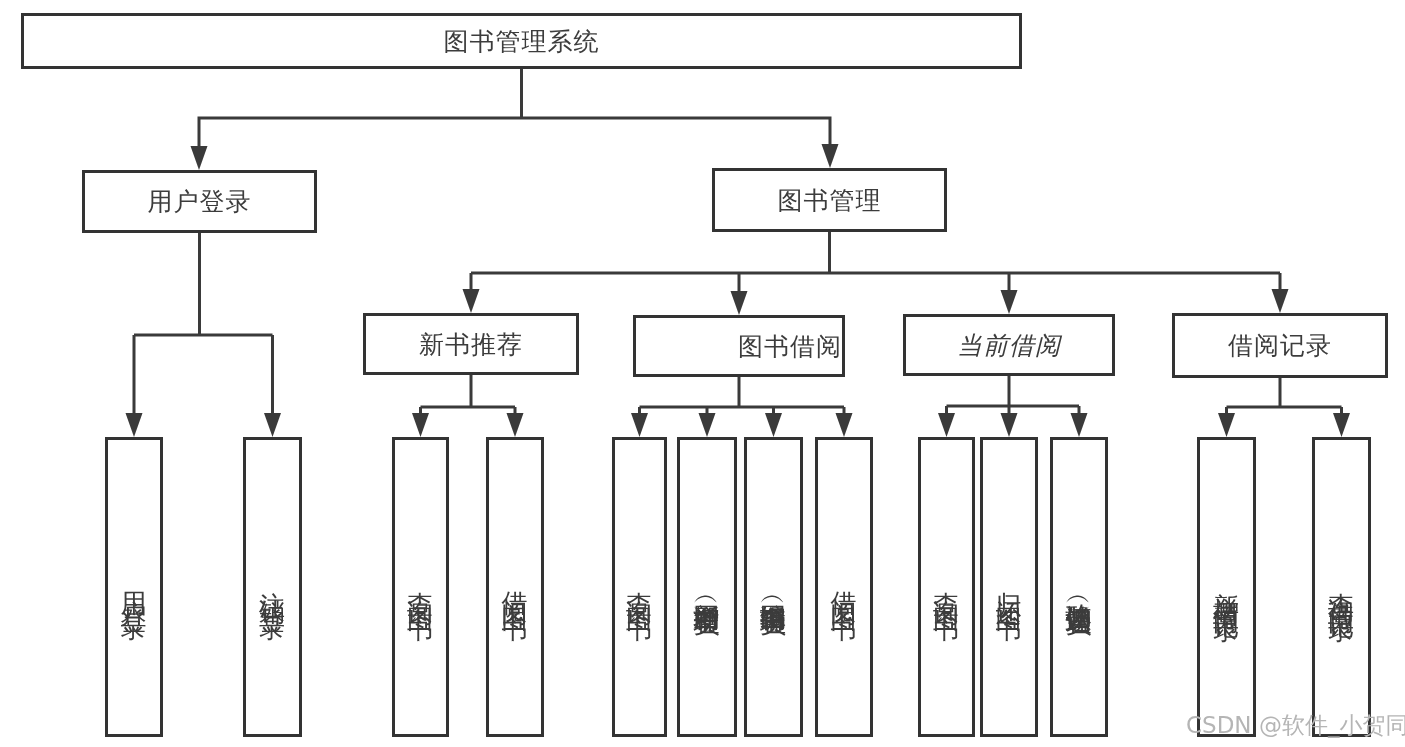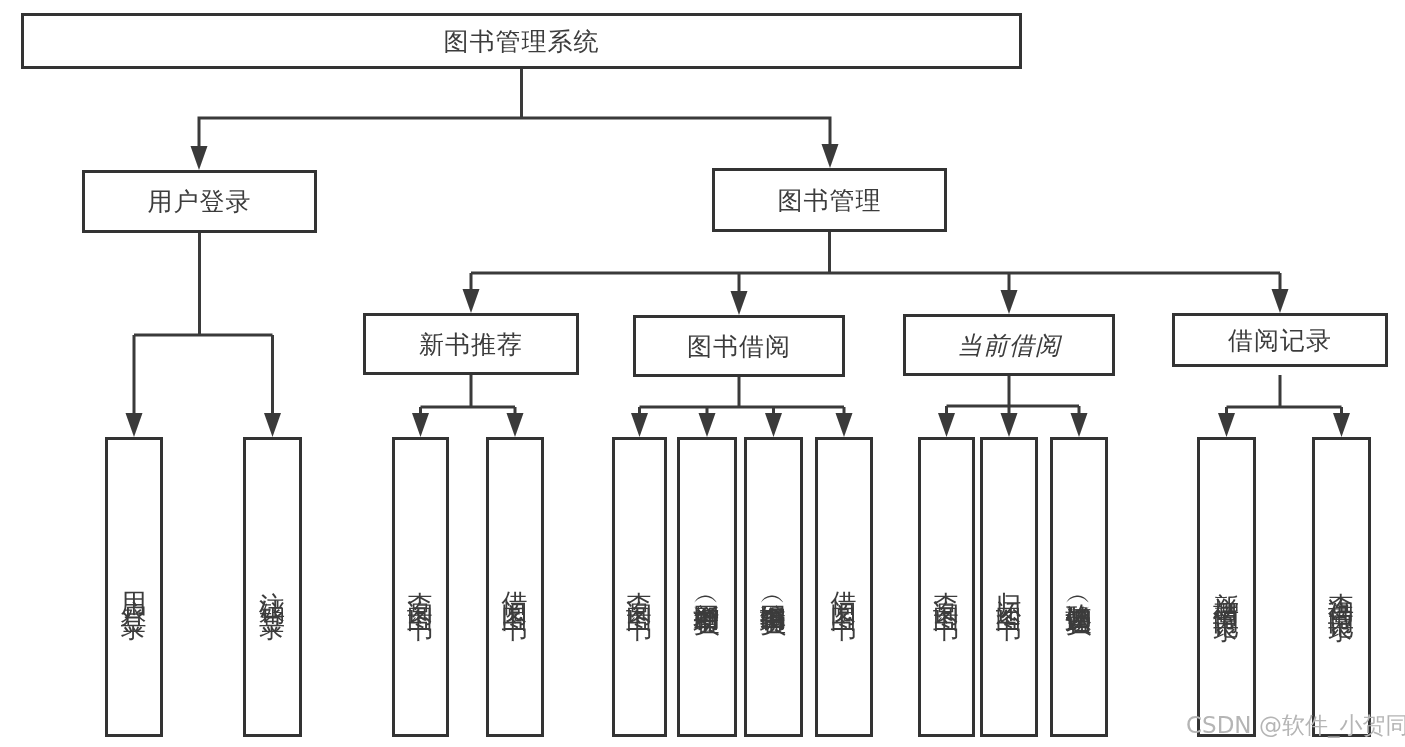--- a/index.html
+++ b/index.html
@@ -42,23 +42,23 @@
     text-orientation: mixed;
     font-size: 26px;
     line-height: 1;
     white-space: nowrap;
   }
   
   #n-root   { left: 21px;   top: 13px;  width: 1001px; height: 56px; }
   #n-l2-0   { left: 82px;   top: 170px; width: 235px;  height: 63px; }
   #n-l2-1   { left: 712px;  top: 168px; width: 235px;  height: 64px; }
   #n-l3-0   { left: 363px;  top: 313px; width: 216px;  height: 62px; }
-  #n-l3-1   { left: 633px;  top: 315px; width: 212px;  height: 62px; }
+  #n-l3-1   { left: 633px;  top: 315px; width: 212px;  height: 62px; justify-content: flex-end; }
   #n-l3-2   { left: 903px;  top: 314px; width: 212px;  height: 62px; font-style: italic; }
-  #n-l3-3   { left: 1172px; top: 313px; width: 216px;  height: 54px; }
+  #n-l3-3   { left: 1172px; top: 313px; width: 216px;  height: 65px; }
   #n-g1-0   { left: 105px;  top: 437px; width: 58px;   height: 300px; }
   #n-g1-1   { left: 243px;  top: 437px; width: 59px;   height: 300px; }
   #n-g2-0   { left: 392px;  top: 437px; width: 57px;   height: 300px; }
   #n-g2-1   { left: 486px;  top: 437px; width: 58px;   height: 300px; }
   #n-g3-0   { left: 612px;  top: 437px; width: 55px;   height: 300px; }
   #n-g3-1   { left: 677px;  top: 437px; width: 60px;   height: 300px; }
   #n-g3-2   { left: 744px;  top: 437px; width: 59px;   height: 300px; }
   #n-g3-3   { left: 815px;  top: 437px; width: 58px;   height: 300px; }
   #n-g4-0   { left: 918px;  top: 437px; width: 57px;   height: 300px; }
   #n-g4-1   { left: 980px;  top: 437px; width: 58px;   height: 300px; }

